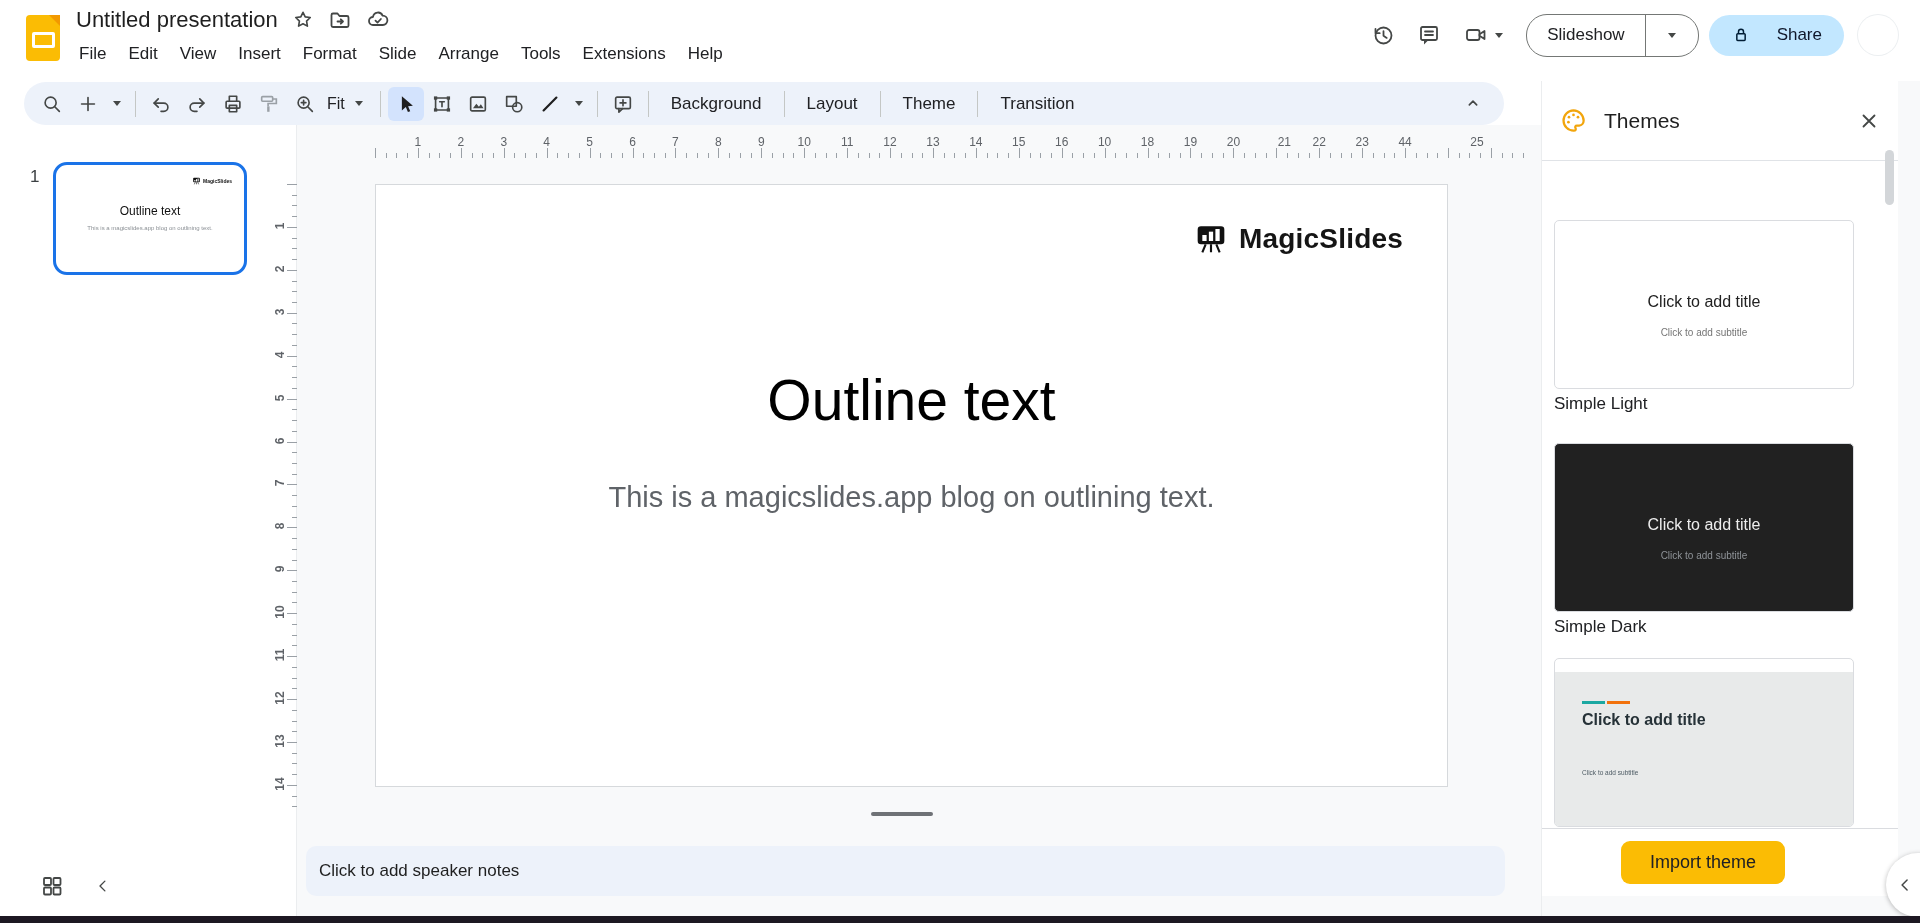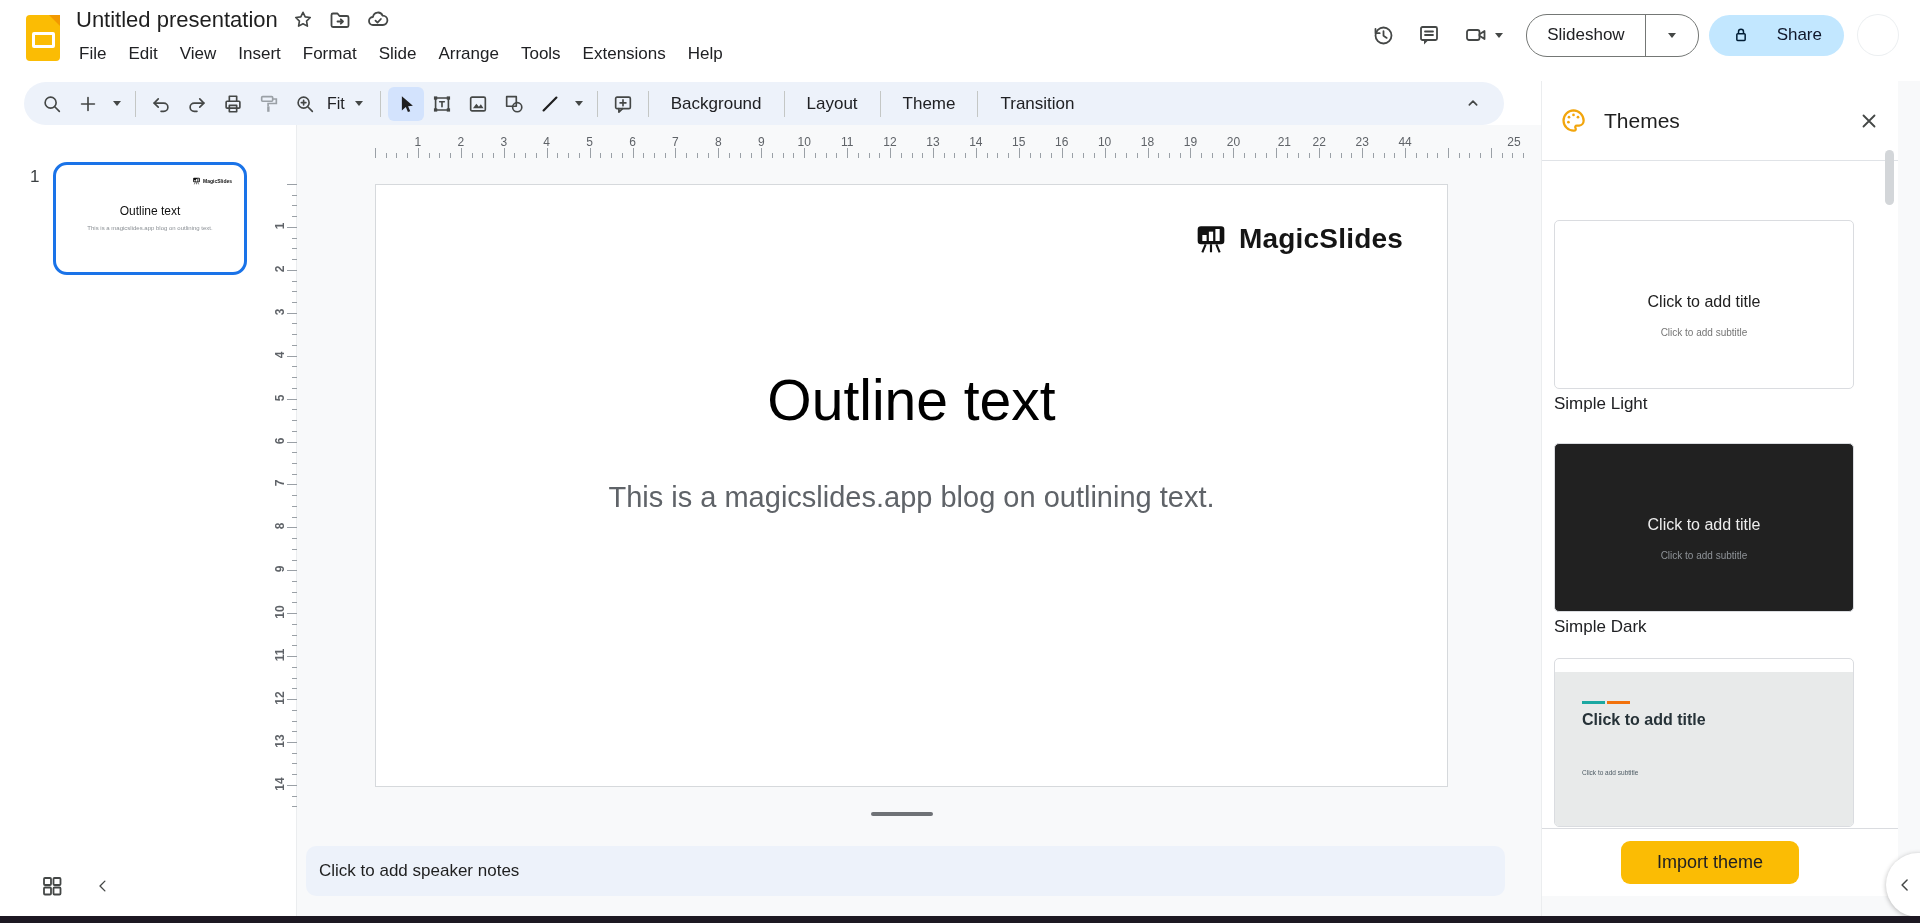--- a/index.html
+++ b/index.html
@@ -86,21 +86,21 @@
   .tcard.dark .ct{color:#ededed;}
   .tcard.dark .cs{color:#8f9398;}
   .tlabel{position:absolute;left:12px;font-size:17px;color:#202124;}
   .tcard.stream{background:#fff;}
   .stream-grey{position:absolute;left:0;top:13px;width:100%;height:156px;background:#e8eaea;}
   .stream-dashes{position:absolute;left:27px;top:42px;display:flex;gap:2px;}
   .stream-dashes i{display:block;width:23px;height:3px;}
   .stream .ct{left:27px;top:52px;width:auto;text-align:left;font-size:16px;font-weight:700;color:#263238;}
   .stream .cs{left:27px;top:110px;width:auto;text-align:left;font-size:6.5px;color:#4c5a63;}
   .panel-footer{position:absolute;left:0;top:747px;width:100%;height:68px;background:#fff;border-top:1px solid #dadce0;z-index:8;}
-  .import-btn{position:absolute;left:79px;top:12px;width:178px;height:43px;background:#fbbc04;border-radius:9px;display:flex;align-items:center;justify-content:center;}
+  .import-btn{position:absolute;left:79px;top:12px;width:164px;height:43px;background:#fbbc04;border-radius:9px;display:flex;align-items:center;justify-content:center;}
   .import-btn span{font-size:18px;font-weight:500;color:#202124;}
   .panel-below{position:absolute;left:0;top:815px;width:100%;height:20px;background:#f8f9fa;z-index:8;}
 
   .right-gutter{position:absolute;left:1898px;top:81px;width:22px;height:835px;background:#f8f9fa;}
   .collapse-circle{position:absolute;left:1886px;top:853px;width:64px;height:64px;border-radius:50%;background:#fff;
                    box-shadow:0 1px 5px rgba(0,0,0,.28);display:flex;align-items:center;padding-left:9px;box-sizing:border-box;z-index:25;}
   .bottom-strip{position:absolute;left:0;top:916px;width:1920px;height:7px;background:#1d1822;z-index:30;}
 </style>
 </head>
 <body>
@@ -454,21 +454,21 @@
         <b class="hnum" style="left: 721.8px;">15</b>
         <b class="hnum" style="left: 764.72px;">16</b>
         <b class="hnum" style="left: 807.64px;">10</b>
         <b class="hnum" style="left: 850.56px;">18</b>
         <b class="hnum" style="left: 893.48px;">19</b>
         <b class="hnum" style="left: 936.4px;">20</b>
         <b class="hnum" style="left: 979.32px; margin-left: 8px;">21</b>
         <b class="hnum" style="left: 1022.24px;">22</b>
         <b class="hnum" style="left: 1065.16px;">23</b>
         <b class="hnum" style="left: 1108.08px;">44</b>
-        <b class="hnum" style="left: 1217px; text-align: right;">25</b>
+        <b class="hnum" style="left: 1180px; text-align: right;">25</b>
       </div>
     <div class="vruler" id="vruler">
         <i class="vtick major" style="position: absolute; top: 26px;"></i>
         <i class="vtick" style="position: absolute; top: 36.73px;"></i>
         <i class="vtick" style="position: absolute; top: 47.46px;"></i>
         <i class="vtick" style="position: absolute; top: 58.19px;"></i>
         <i class="vtick major" style="position: absolute; top: 68.92px;"></i>
         <i class="vtick" style="position: absolute; top: 79.65px;"></i>
         <i class="vtick" style="position: absolute; top: 90.38px;"></i>
         <i class="vtick" style="position: absolute; top: 101.11px;"></i>

